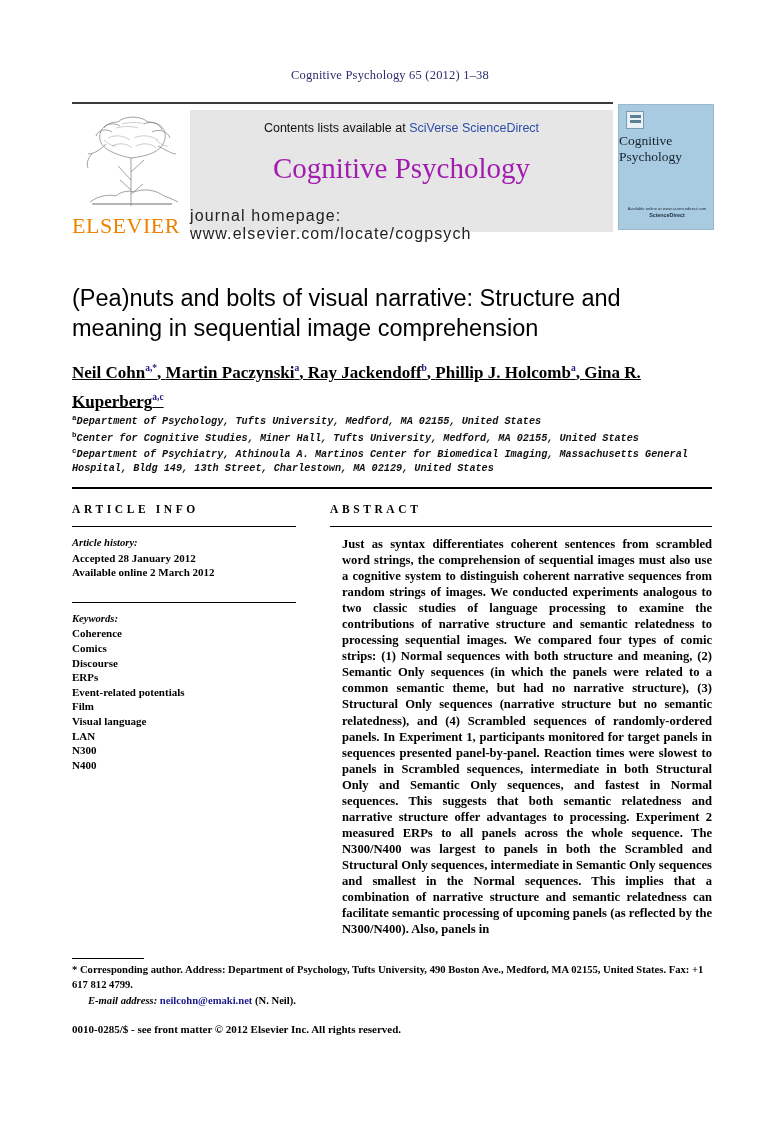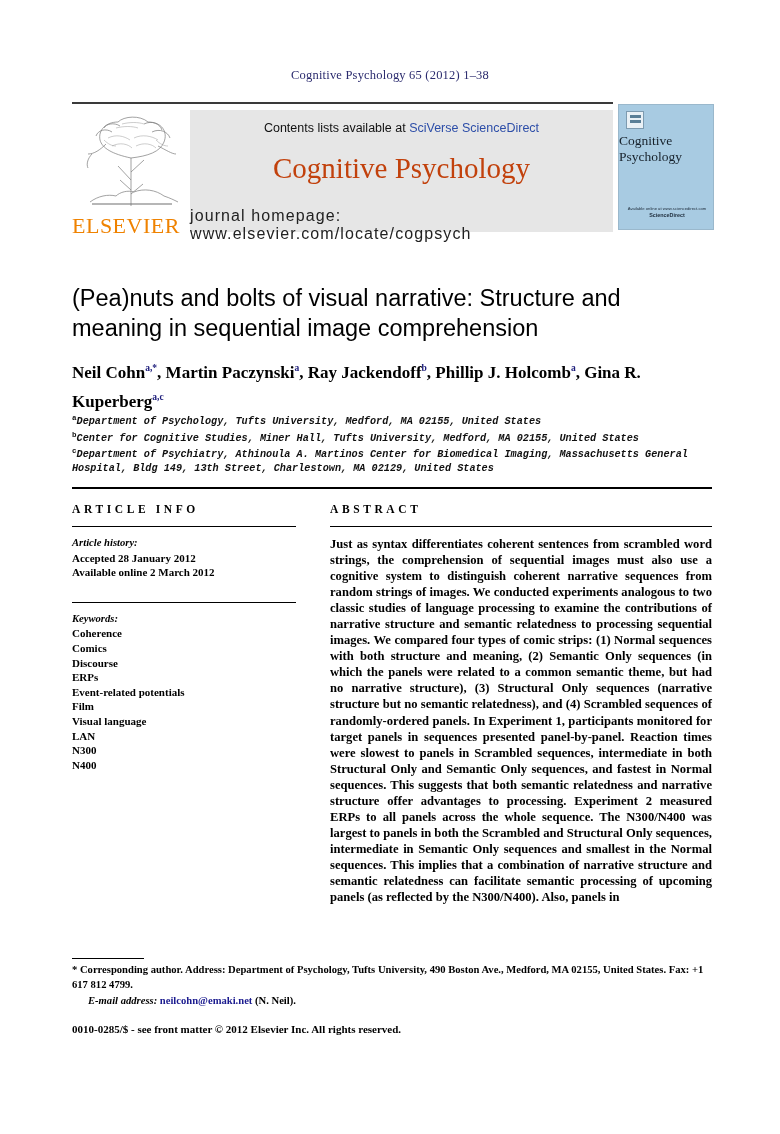--- a/index.html
+++ b/index.html
@@ -87,21 +87,21 @@
   .contents-line .sd {
     color: #2d4ea8;
   }
   .journal-name {
     position: absolute;
     left: 0; top: 42px;
     width: 423px;
     text-align: center;
     font-family: "Liberation Serif", serif;
     font-size: 29px;
-    color: #c2410c;
+    color: #a21caf;
   }
   .homepage-line {
     position: absolute;
     left: 0; top: 97px;
     width: 423px;
     text-align: left;
     font-family: "Liberation Sans", sans-serif;
     font-size: 16px;
     letter-spacing: 1.1px;
     color: #222222;
@@ -164,20 +164,21 @@
     color: #000000;
   }
   .authors {
     position: absolute;
     left: 72px; top: 356px;
     width: 640px;
     font-family: "Liberation Serif", serif;
     font-size: 17px;
     line-height: 25px;
     font-weight: 700;
+    text-decoration: underline;
   }
   .authors sup {
     font-size: 9.5px;
     color: #1b1b7a;
     font-weight: 700;
     vertical-align: super;
   }
   .affils {
     position: absolute;
     left: 72px; top: 412px;
@@ -240,20 +241,21 @@
     line-height: 14.6px;
     font-weight: 700;
   }
   .abs-body {
     font-family: "Liberation Serif", serif;
     font-size: 12.6px;
     line-height: 16.05px;
     text-align: justify;
     font-weight: 700;
     color: #000;
+    margin-left: 12px;
   }
 
   
   .fn-rule {
     position: absolute;
     left: 72px; top: 958px;
     width: 72px;
     height: 1px;
     background: #000;
   }

